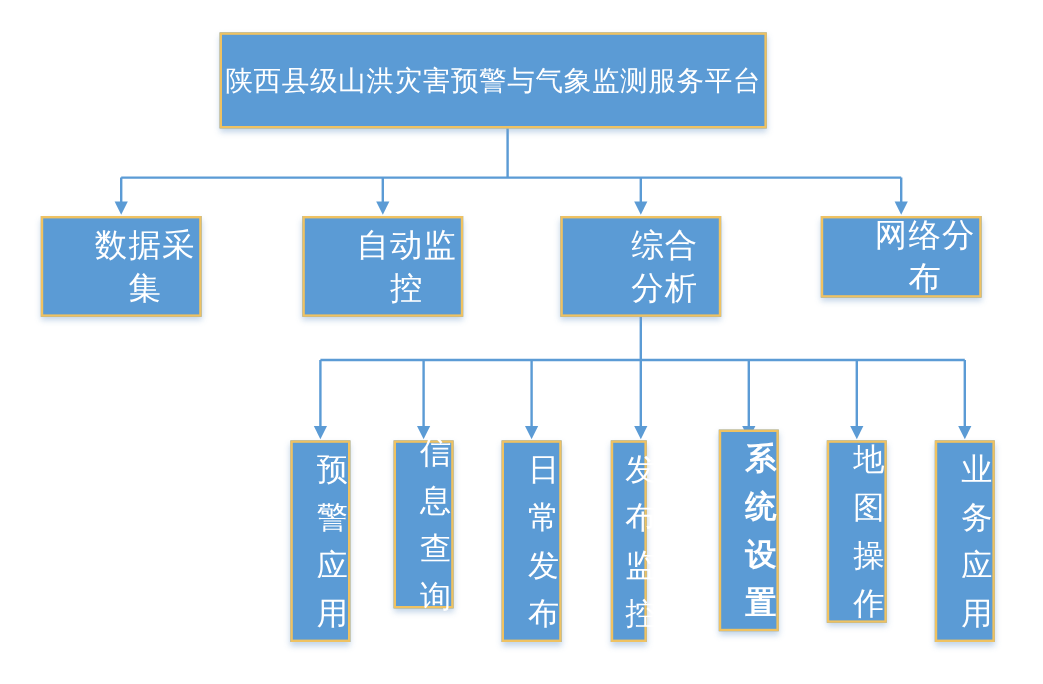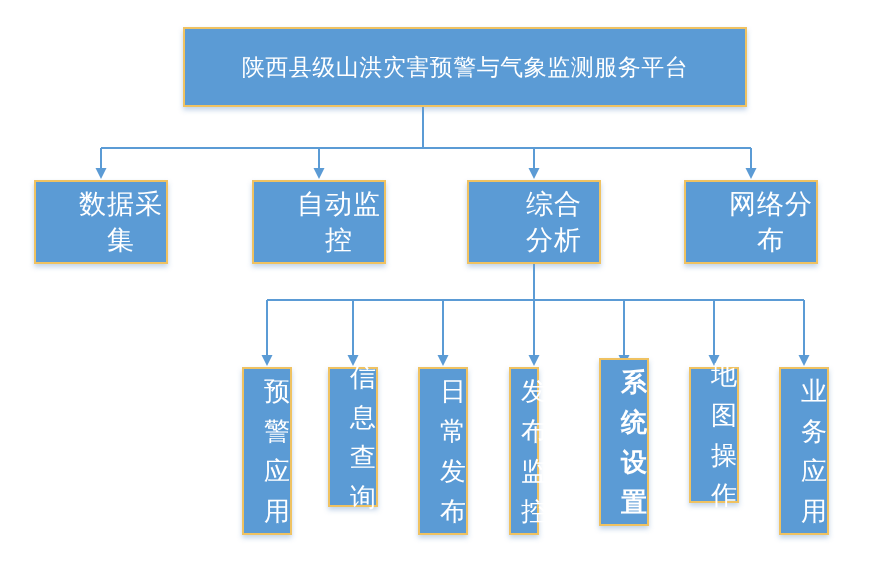--- a/index.html
+++ b/index.html
@@ -57,52 +57,52 @@
     <path class="conn" d="M534 264 L534 300 M267 300 L804 300 M267 300 L267 356 M353 300 L353 356 M443 300 L443 356 M534 300 L534 356 M624 300 L624 356 M714 300 L714 356 M804 300 L804 356"></path>
     <polygon class="arrow" points="261.5,355 272.5,355 267,366"></polygon>
     <polygon class="arrow" points="347.5,355 358.5,355 353,366"></polygon>
     <polygon class="arrow" points="437.5,355 448.5,355 443,366"></polygon>
     <polygon class="arrow" points="528.5,355 539.5,355 534,366"></polygon>
     <polygon class="arrow" points="618.5,355 629.5,355 624,366"></polygon>
     <polygon class="arrow" points="708.5,355 719.5,355 714,366"></polygon>
     <polygon class="arrow" points="798.5,355 809.5,355 804,366"></polygon>
   </svg>
 
-  <div class="box root-box" style="left:183px;top:27px;width:564px;height:80px;">
+  <div class="box root-box" style="left:183px;top:27px;width:456px;height:80px;">
     <span>陕西县级山洪灾害预警与气象监测服务平台</span>
   </div>
 
   <div class="box l2-box" style="left:34px;top:180px;width:134px;height:84px;">
     <span>数据采集</span>
   </div>
   <div class="box l2-box" style="left:252px;top:180px;width:134px;height:84px;">
     <span>自动监控</span>
   </div>
   <div class="box l2-box" style="left:467px;top:180px;width:134px;height:84px;">
     <span>综合 分析</span>
   </div>
-  <div class="box l2-box" style="left:684px;top:180px;width:134px;height:84px;">
+  <div class="box l2-box" style="left:684px;top:180px;width:134px;height:68px;">
     <span>网络分布</span>
   </div>
 
   <div class="box l3-box" style="left:242px;top:367px;width:50px;height:168px;">
     <span class="vtext">预警应用</span>
   </div>
   <div class="box l3-box" style="left:328px;top:367px;width:50px;height:140px;">
     <span class="vtext">信息查询</span>
   </div>
   <div class="box l3-box" style="left:418px;top:367px;width:50px;height:168px;">
     <span class="vtext">日常发布</span>
   </div>
   <div class="box l3-box" style="left:509px;top:367px;width:30px;height:168px;">
     <span class="vtext">发布监控</span>
   </div>
   <div class="box l3-box" style="left:599px;top:358px;width:50px;height:168px;font-weight:bold;">
     <span class="vtext">系统设置</span>
   </div>
-  <div class="box l3-box" style="left:689px;top:367px;width:50px;height:136px;">
+  <div class="box l3-box" style="left:689px;top:367px;width:50px;height:152px;">
     <span class="vtext">地图操作</span>
   </div>
   <div class="box l3-box" style="left:779px;top:367px;width:50px;height:168px;">
     <span class="vtext">业务应用</span>
   </div>
 
 </div>
 
 </body></html>

